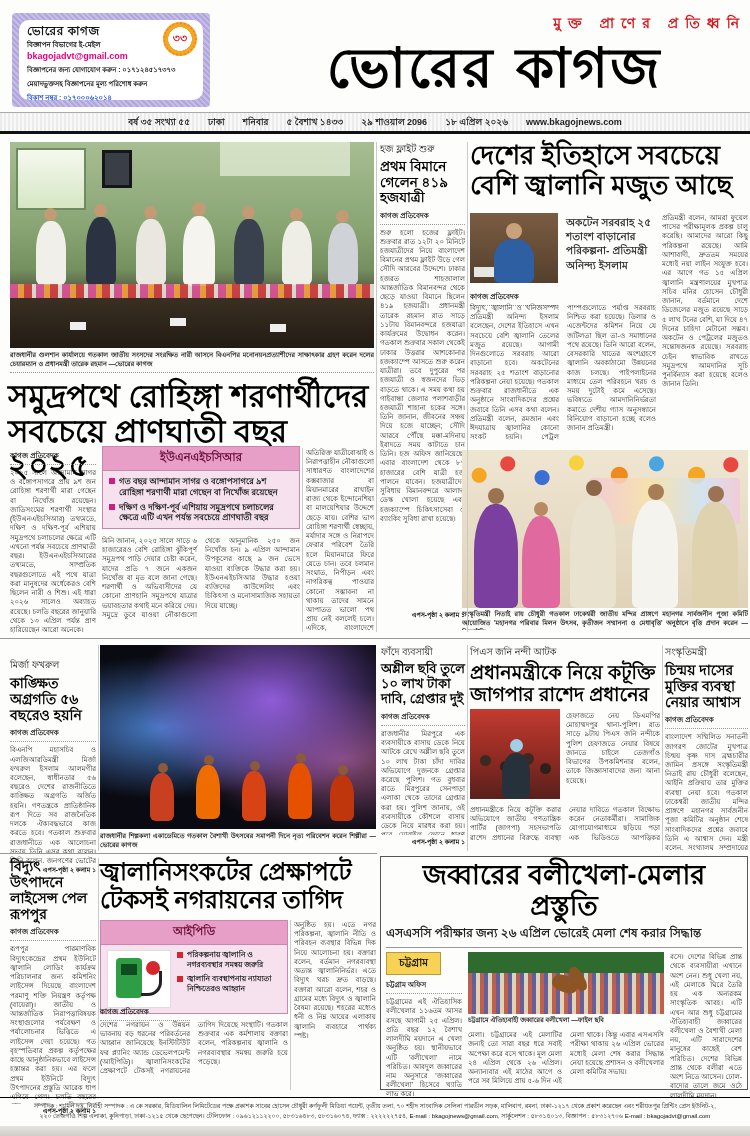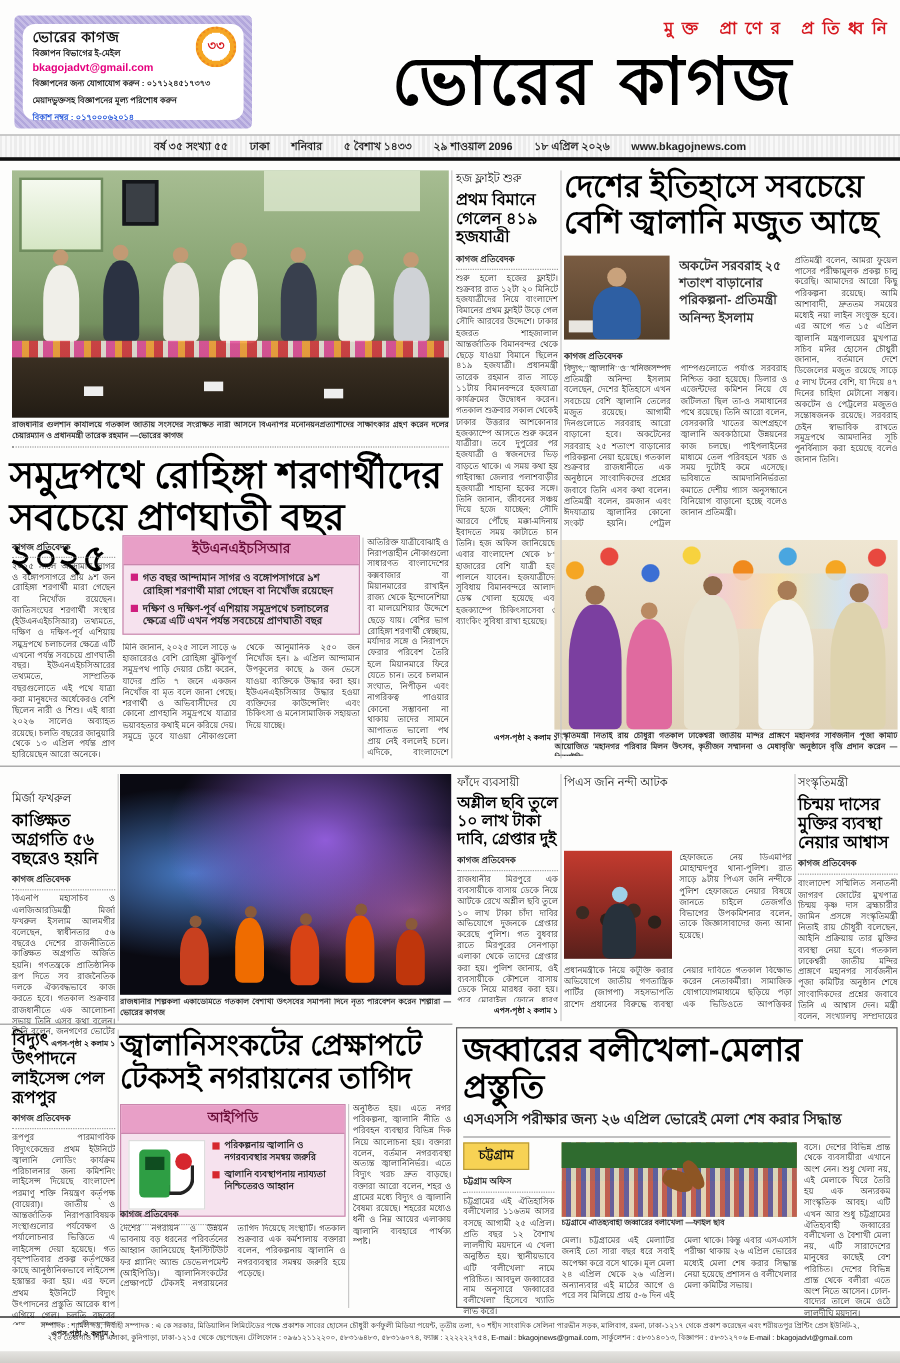--- a/index.html
+++ b/index.html
@@ -263,20 +263,21 @@
   <div class="abs" style="left:381px;top:645px;width:84px;">
     <div class="kicker">ফাঁদে ব্যবসায়ী</div>
     <div class="headline" style="font-size:13px;">অশ্লীল ছবি তুলে ১০ লাখ টাকা দাবি, গ্রেপ্তার দুই</div>
     <div class="byline">কাগজ প্রতিবেদক</div>
     <div class="bodytext" style="height:106px;">রাজধানীর মিরপুরে এক ব্যবসায়ীকে বাসায় ডেকে নিয়ে আটকে রেখে অশ্লীল ছবি তুলে ১০ লাখ টাকা চাঁদা দাবির অভিযোগে দুজনকে গ্রেপ্তার করেছে পুলিশ। গত বুধবার রাতে মিরপুরের সেনপাড়া এলাকা থেকে তাদের গ্রেপ্তার করা হয়। পুলিশ জানায়, ওই ব্যবসায়ীকে কৌশলে বাসায় ডেকে নিয়ে মারধর করা হয়। পরে মোবাইল ফোনে ধারণ করা ছবি ছড়িয়ে দেয়ার ভয় দেখিয়ে টাকা দাবি করা হয়। ভুক্তভোগীর অভিযোগের ভিত্তিতে অভিযান চালিয়ে দুজনকে গ্রেপ্তার করা হয়েছে। এ ঘটনায় মামলা হয়েছে।</div>
     <div class="jump">এপস-পৃষ্ঠা ২ কলাম ১</div>
   </div>
 
   <div class="abs" style="left:470px;top:645px;width:190px;height:208px;">
     <div class="kicker">পিএস জনি নন্দী আটক</div>
+    <div class="headline" style="font-size:19px;">প্রধানমন্ত্রীকে নিয়ে কটূক্তি জাগপার রাশেদ প্রধানের</div>
     <div class="photo crowd-photo" style="left:0;top:64px;width:90px;height:90px;">
       <span class="head" style="left:10px;top:46px;width:11px;height:11px;background:#3a2a22;"></span>
       <span class="head" style="left:30px;top:52px;width:11px;height:11px;background:#2d211b;"></span>
       <span class="head" style="left:52px;top:44px;width:12px;height:12px;background:#3a2a22;"></span>
       <span class="head" style="left:70px;top:54px;width:11px;height:11px;background:#2d211b;"></span>
       <span class="head" style="left:40px;top:30px;width:13px;height:13px;background:#9fd0e8;"></span>
       <span class="torso" style="left:32px;top:44px;width:28px;height:46px;background:#27313b;"></span>
     </div>
     <div class="abs bodytext" style="left:96px;top:66px;width:94px;height:90px;">হেফাজতে নেয় ডিএমপির মোহাম্মদপুর থানা-পুলিশ। রাত সাড়ে ৯টায় পিএস জনি নন্দীকে পুলিশ হেফাজতে নেয়ার বিষয়ে জানতে চাইলে তেজগাঁও বিভাগের উপকমিশনার বলেন, তাকে জিজ্ঞাসাবাদের জন্য আনা হয়েছে।</div>
     <div class="abs bodytext" style="left:0;top:160px;width:190px;height:42px;column-count:2;column-gap:8px;">প্রধানমন্ত্রীকে নিয়ে কটূক্তি করার অভিযোগে জাতীয় গণতান্ত্রিক পার্টির (জাগপা) সহসভাপতি রাশেদ প্রধানের বিরুদ্ধে ব্যবস্থা নেয়ার দাবিতে গতকাল বিক্ষোভ করেন নেতাকর্মীরা। সামাজিক যোগাযোগমাধ্যমে ছড়িয়ে পড়া এক ভিডিওতে আপত্তিকর মন্তব্যের অভিযোগ ওঠে তার বিরুদ্ধে। এ ঘটনায় আইনগত ব্যবস্থা নেয়ার কথা জানিয়েছে পুলিশ।</div>
@@ -323,21 +324,21 @@
       </div>
     </div>
   </div>
   <div class="abs byline" style="left:100px;top:1002px;width:90px;">কাগজ প্রতিবেদক</div>
   <div class="abs bodytext" style="left:100px;top:1020px;width:188px;height:70px;column-count:2;column-gap:8px;">দেশের নগরায়ন ও উন্নয়ন ভাবনায় বড় ধরনের পরিবর্তনের আহ্বান জানিয়েছে ইনস্টিটিউট ফর প্ল্যানিং অ্যান্ড ডেভেলপমেন্ট (আইপিডি)। জ্বালানিসংকটের প্রেক্ষাপটে টেকসই নগরায়নের তাগিদ দিয়েছে সংস্থাটি। গতকাল শুক্রবার এক কর্মশালায় বক্তারা বলেন, পরিকল্পনায় জ্বালানি ও নগরব্যবস্থার সমন্বয় জরুরি হয়ে পড়েছে।</div>
   <div class="abs bodytext" style="left:294px;top:920px;width:82px;height:170px;">অনুষ্ঠিত হয়। এতে নগর পরিকল্পনা, জ্বালানি নীতি ও পরিবহন ব্যবস্থার বিভিন্ন দিক নিয়ে আলোচনা হয়। বক্তারা বলেন, বর্তমান নগরব্যবস্থা অত্যন্ত জ্বালানিনির্ভর। এতে বিদ্যুৎ খরচ দ্রুত বাড়ছে। বক্তারা আরো বলেন, শহর ও গ্রামের মধ্যে বিদ্যুৎ ও জ্বালানি বৈষম্য রয়েছে। শহরের মধ্যেও ধনী ও নিম্ন আয়ের এলাকায় জ্বালানি ব্যবহারে পার্থক্য স্পষ্ট।</div>
   <div class="abs vr" style="left:98px;top:858px;height:232px;"></div>
   <div class="abs vr" style="left:290px;top:920px;height:170px;"></div>
 
   <div class="abs" style="left:380px;top:856px;width:368px;height:234px;border:1px solid #555;box-sizing:border-box;padding:3px 5px;">
-    <div class="headline" style="font-size:27px;text-align:left;">জব্বারের বলীখেলা-মেলার প্রস্তুতি</div>
+    <div class="headline" style="font-size:27px;text-align:center;">জব্বারের বলীখেলা-মেলার প্রস্তুতি</div>
     <div style="font-size:12px;font-weight:bold;color:#222;margin:2px 0 4px 0;border-bottom:1px solid #999;padding-bottom:3px;">এসএসসি পরীক্ষার জন্য ২৬ এপ্রিল ভোরেই মেলা শেষ করার সিদ্ধান্ত</div>
     <div style="position:relative;height:168px;">
       <div class="abs" style="left:0;top:0;width:76px;">
         <span class="loc-label">চট্টগ্রাম</span>
         <div class="byline">চট্টগ্রাম অফিস</div>
         <div class="bodytext" style="height:118px;">চট্টগ্রামের এই ঐতিহাসিক বলীখেলার ১১৬তম আসর বসছে আগামী ২৫ এপ্রিল। প্রতি বছর ১২ বৈশাখ লালদীঘি ময়দানে এ খেলা অনুষ্ঠিত হয়। স্থানীয়ভাবে এটি 'বলীখেলা' নামে পরিচিত। আবদুল জব্বারের নাম অনুসারে 'জব্বারের বলীখেলা' হিসেবে খ্যাতি লাভ করে।</div>
       </div>
       <div class="photo wrestle-photo" style="left:82px;top:0;width:196px;height:62px;">
         <span class="wrestler" style="left:84px;top:24px;width:26px;height:16px;transform:rotate(20deg);"></span>
         <span class="wrestler" style="left:104px;top:14px;width:12px;height:26px;transform:rotate(-30deg);"></span>

